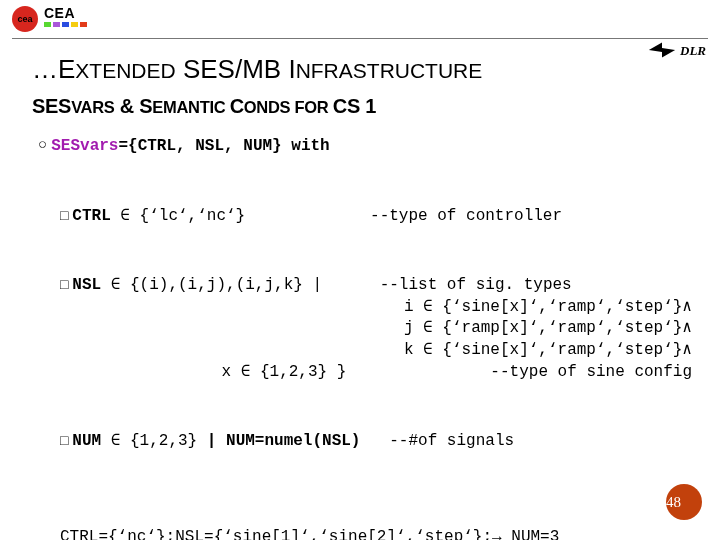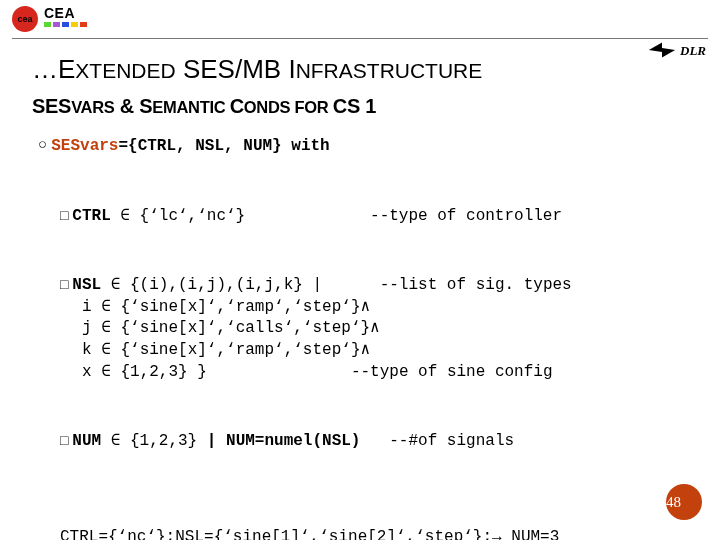--- a/index.html
+++ b/index.html
@@ -109,41 +109,41 @@
     top: 135px;
     right: 28px;
     font-family: "Courier New", monospace;
     font-size: 16px;
     line-height: 1.35;
   }
   .row {
     white-space: pre;
   }
   .bolded { font-weight: bold; }
-  .red { color: #c2410c; }
+  .red { color: #a21caf; }
   .u { text-decoration: underline; }
   .spacer6 { height: 6px; }
   .spacer14 { height: 14px; }
   
   .obul::before {
     content: "○ ";
     font-family: Arial, sans-serif;
     font-size: 15px;
     color: #222;
     position: relative;
     top: -1px;
   }
   .sq::before {
     content: "□ ";
     font-family: Arial, sans-serif;
     font-size: 14px;
     color: #222;
   }
   .ind1 { padding-left: 22px; margin-top: 48px; }
-  .ind2 { padding-left: 44px; }
+  .ind2 { padding-left: 44px; text-align: right; }
   
   .pagenum {
     position: absolute;
     right: 18px;
     bottom: 20px;
     width: 36px;
     height: 36px;
     border-radius: 18px;
     background: #c2410c;
     color: #fff;
@@ -193,21 +193,21 @@
 
   <div class="body">
 
     <div class="row obul bolded"><span class="red bolded">SESvars</span><span>={CTRL, NSL, NUM} with</span></div>
 
     <div class="row ind1 sq"><span class="bolded">CTRL</span><span> ∈ {‘lc‘,‘nc‘}</span><span>             --type of controller</span></div>
 
     <div class="row ind1 sq"><span class="bolded">NSL</span><span> ∈ {(i),(i,j),(i,j,k} |</span><span>      --list of sig. types</span></div>
 
     <div class="row ind2"><span>i ∈ {‘sine[x]‘,‘ramp‘,‘step‘}∧</span></div>
-    <div class="row ind2"><span>j ∈ {‘sine[x]‘,‘calls‘,‘step‘}∧</span></div>
+    <div class="row ind2"><span>j ∈ {‘ramp[x]‘,‘ramp‘,‘step‘}∧</span></div>
     <div class="row ind2"><span>k ∈ {‘sine[x]‘,‘ramp‘,‘step‘}∧</span></div>
 
     <div class="row ind2"><span>x ∈ {1,2,3} }</span><span>               --type of sine config</span></div>
 
     <div class="row ind1 sq"><span class="bolded">NUM</span><span> ∈ {1,2,3} </span><span class="bolded">| NUM=numel(NSL)</span><span>   --#of signals</span></div>
 
     <div class="spacer6"></div>
 
 
 

